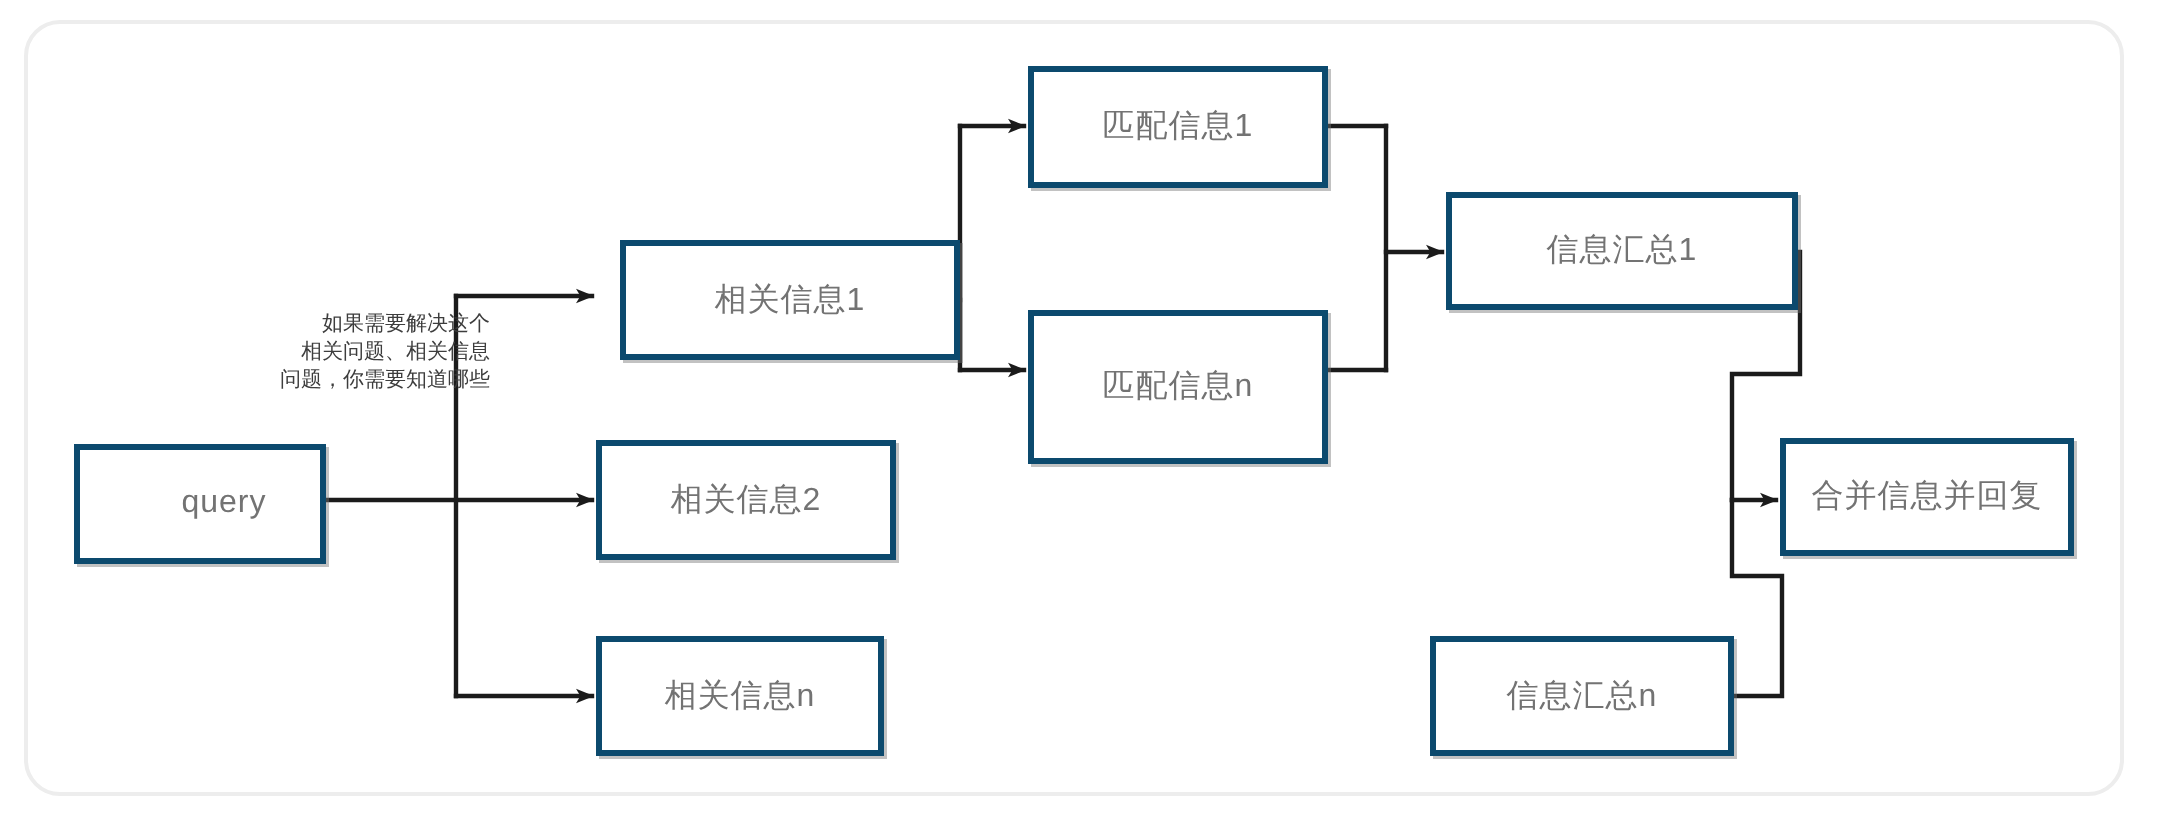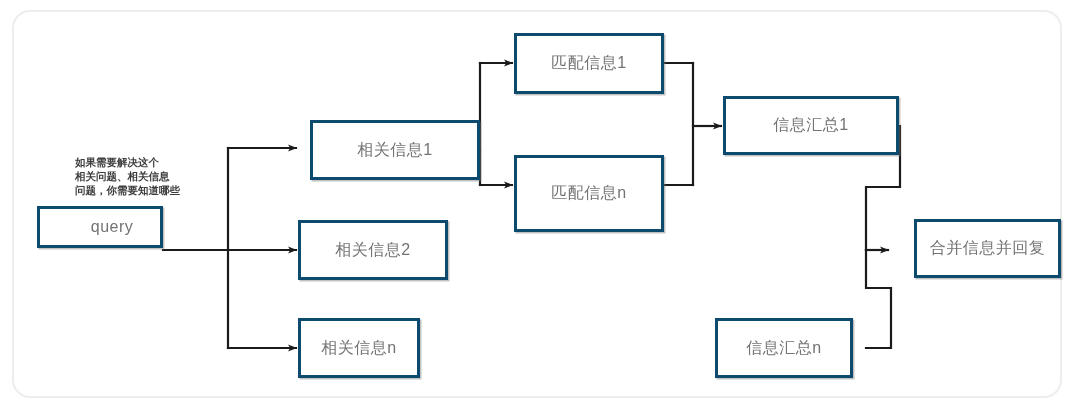--- a/index.html
+++ b/index.html
@@ -50,23 +50,23 @@
     box-shadow: 1.5px 1.5px 0 rgba(120,120,120,0.45);
   }
   .node.latin {
     font-size: 16px;
   }
   .annotation {
     position: absolute;
     color: #3d3d3d;
     font-size: 10.5px;
     line-height: 14px;
-    text-align: left;
+    text-align: right;
     white-space: nowrap;
-    font-weight: bold;
+    font-weight: normal;
   }
 </style>
 </head>
 <body>
 
 <div id="canvas">
 
   <div class="frame"></div>
 
   <svg class="wires" viewBox="0 0 1080 415" xmlns="http://www.w3.org/2000/svg">
@@ -99,49 +99,49 @@
       <path d="M866,250 L888,250" marker-end="url(#arrow)"></path>
     </g>
   </svg>
 
   <div class="annotation" style="left:75px; top:155px; width:170px;">
     <div>如果需要解决这个</div>
     <div>相关问题、相关信息</div>
     <div>问题，你需要知道哪些</div>
   </div>
 
-  <div class="node latin" style="left:37px; top:206px; width:126px; height:42px;padding-left:24px;">
+  <div class="node latin" style="left:37px; top:222px; width:126px; height:60px;padding-left:24px;">
     <span>query</span>
   </div>
 
   <div class="node" style="left:298px; top:120px; width:170px; height:60px;margin-left:12px;">
     <span>相关信息1</span>
   </div>
 
   <div class="node" style="left:298px; top:220px; width:150px; height:60px;">
     <span>相关信息2</span>
   </div>
 
-  <div class="node" style="left:298px; top:318px; width:122px; height:60px;">
+  <div class="node" style="left:298px; top:318px; width:144px; height:60px;">
     <span>相关信息n</span>
   </div>
 
   <div class="node" style="left:514px; top:33px; width:150px; height:61px;">
     <span>匹配信息1</span>
   </div>
 
   <div class="node" style="left:514px; top:155px; width:150px; height:77px;">
     <span>匹配信息n</span>
   </div>
 
   <div class="node" style="left:723px; top:96px; width:176px; height:59px;">
     <span>信息汇总1</span>
   </div>
 
-  <div class="node" style="left:715px; top:318px; width:138px; height:60px;">
+  <div class="node" style="left:715px; top:318px; width:152px; height:60px;">
     <span>信息汇总n</span>
   </div>
 
-  <div class="node" style="left:890px; top:219px; width:147px; height:59px;margin-left:24px;">
+  <div class="node" style="left:890px; top:219px; width:147px; height:59px;">
     <span>合并信息并回复</span>
   </div>
 
 </div>
 
 </body></html>

